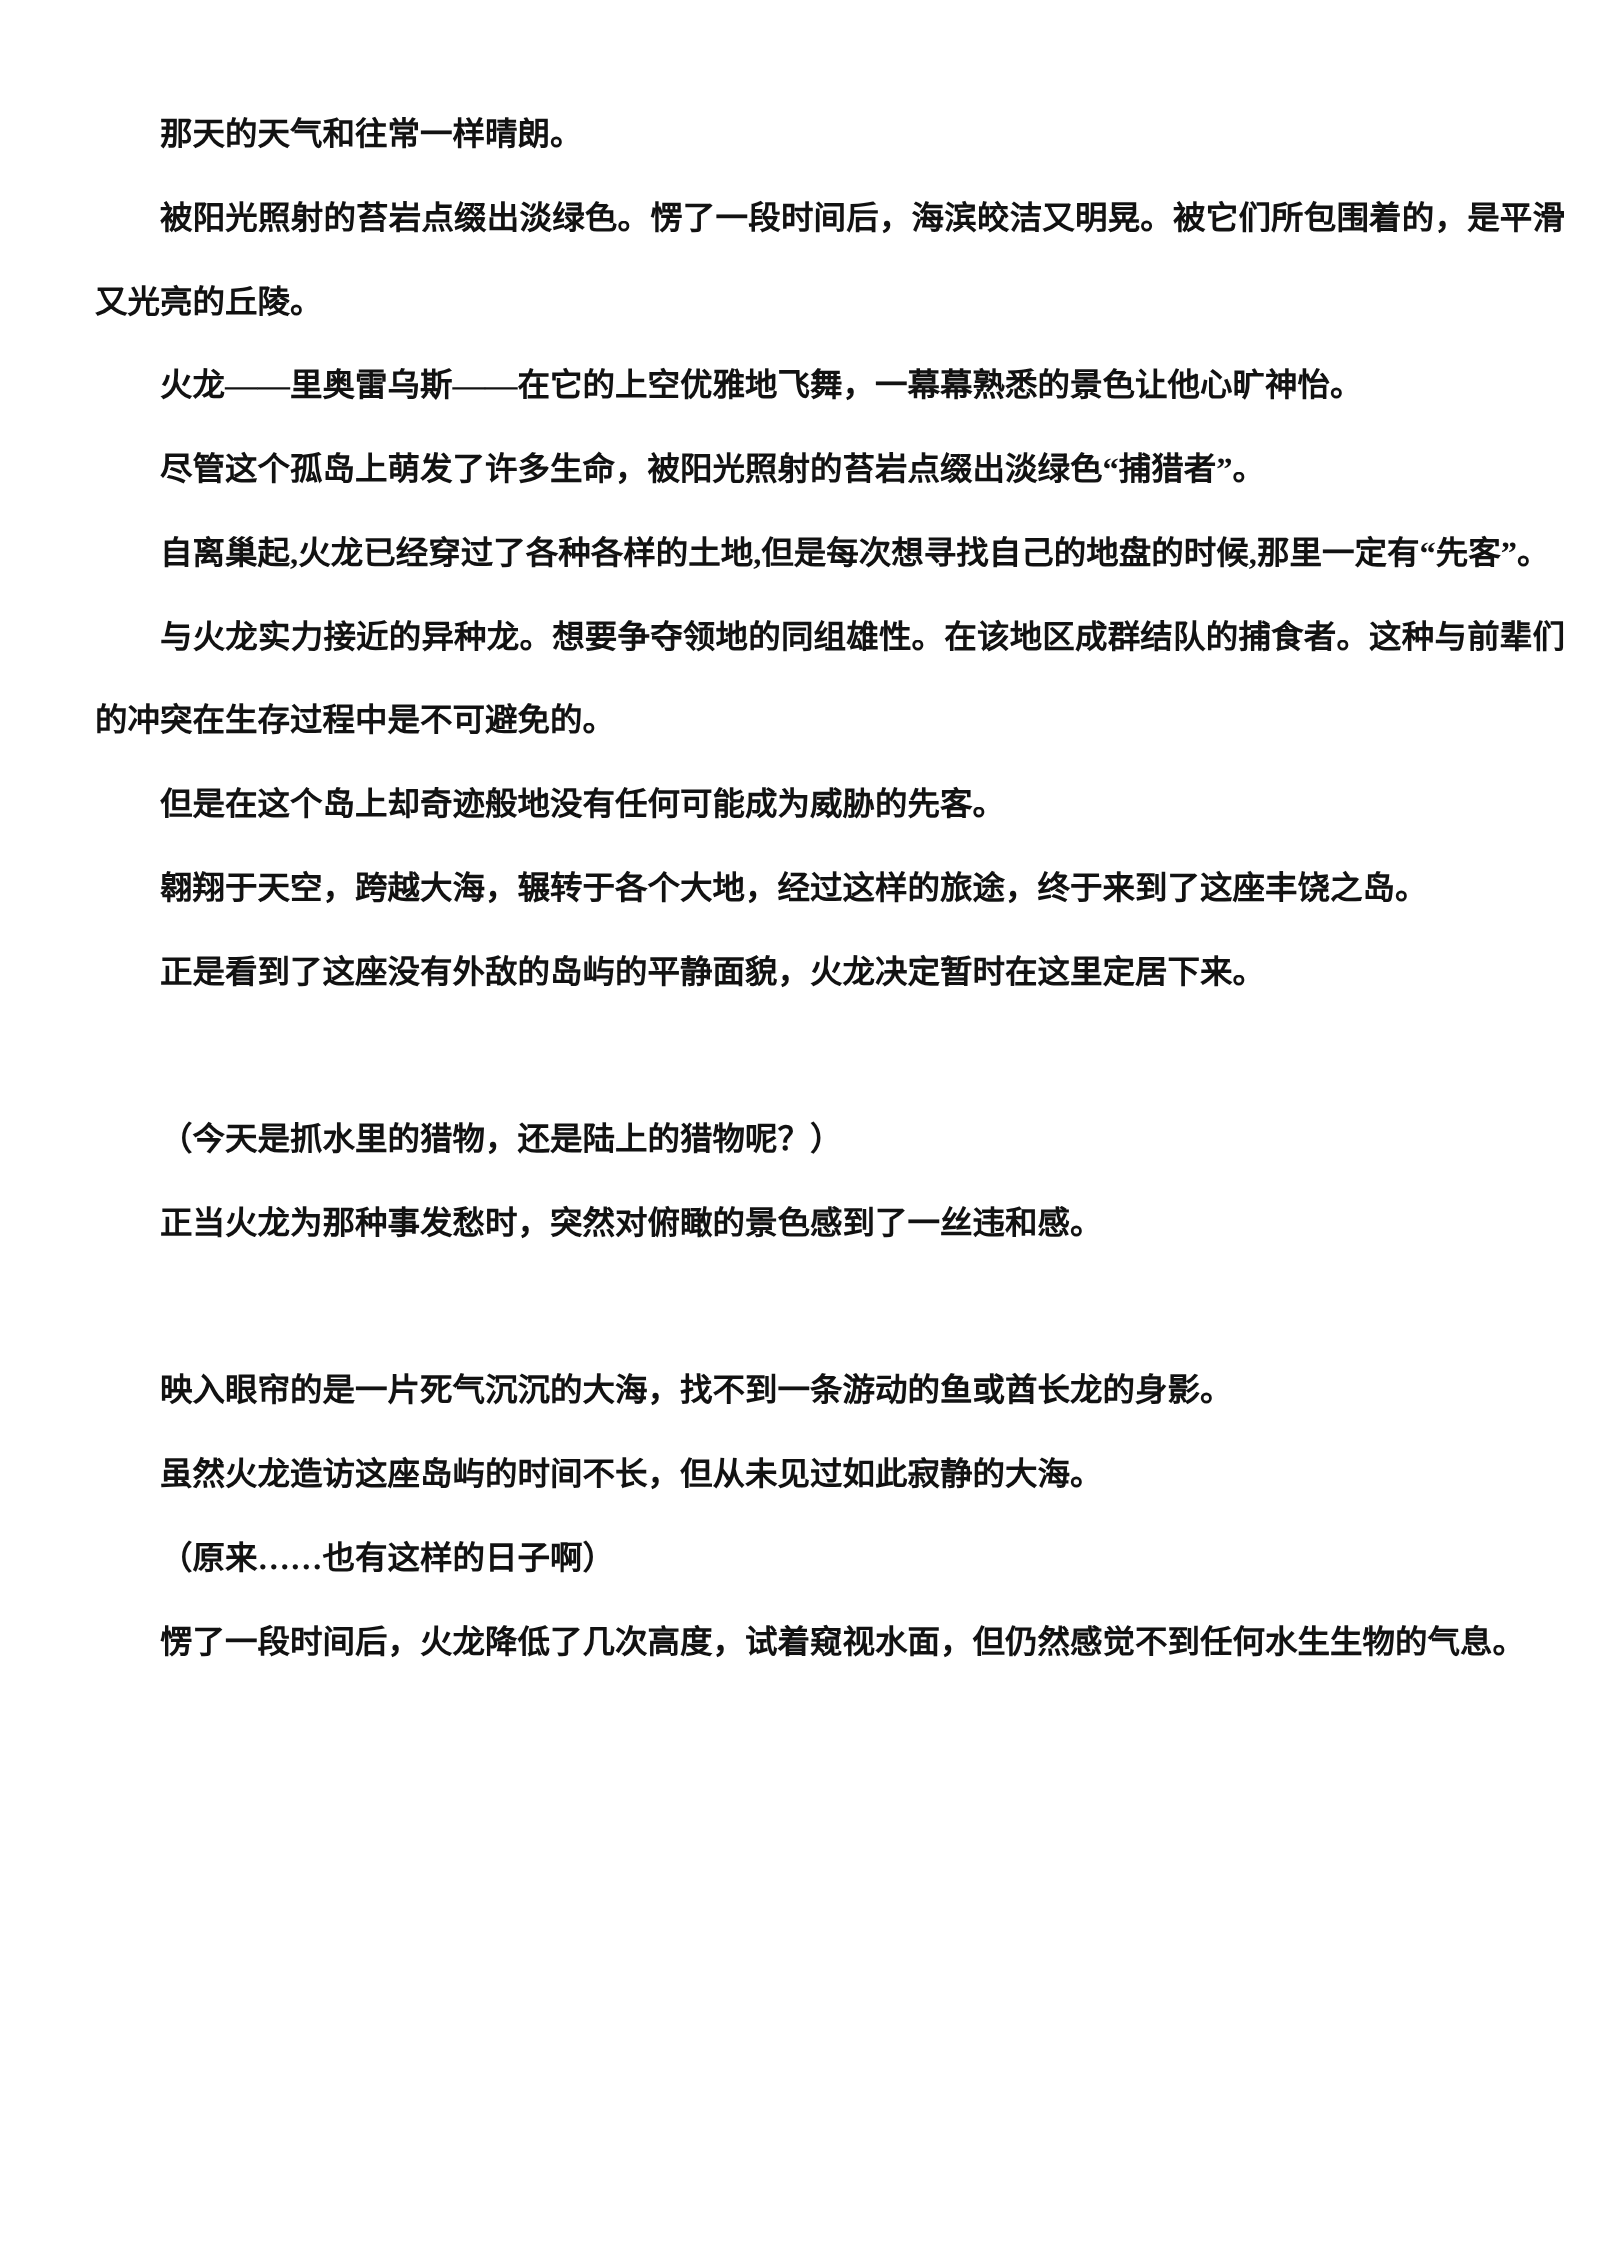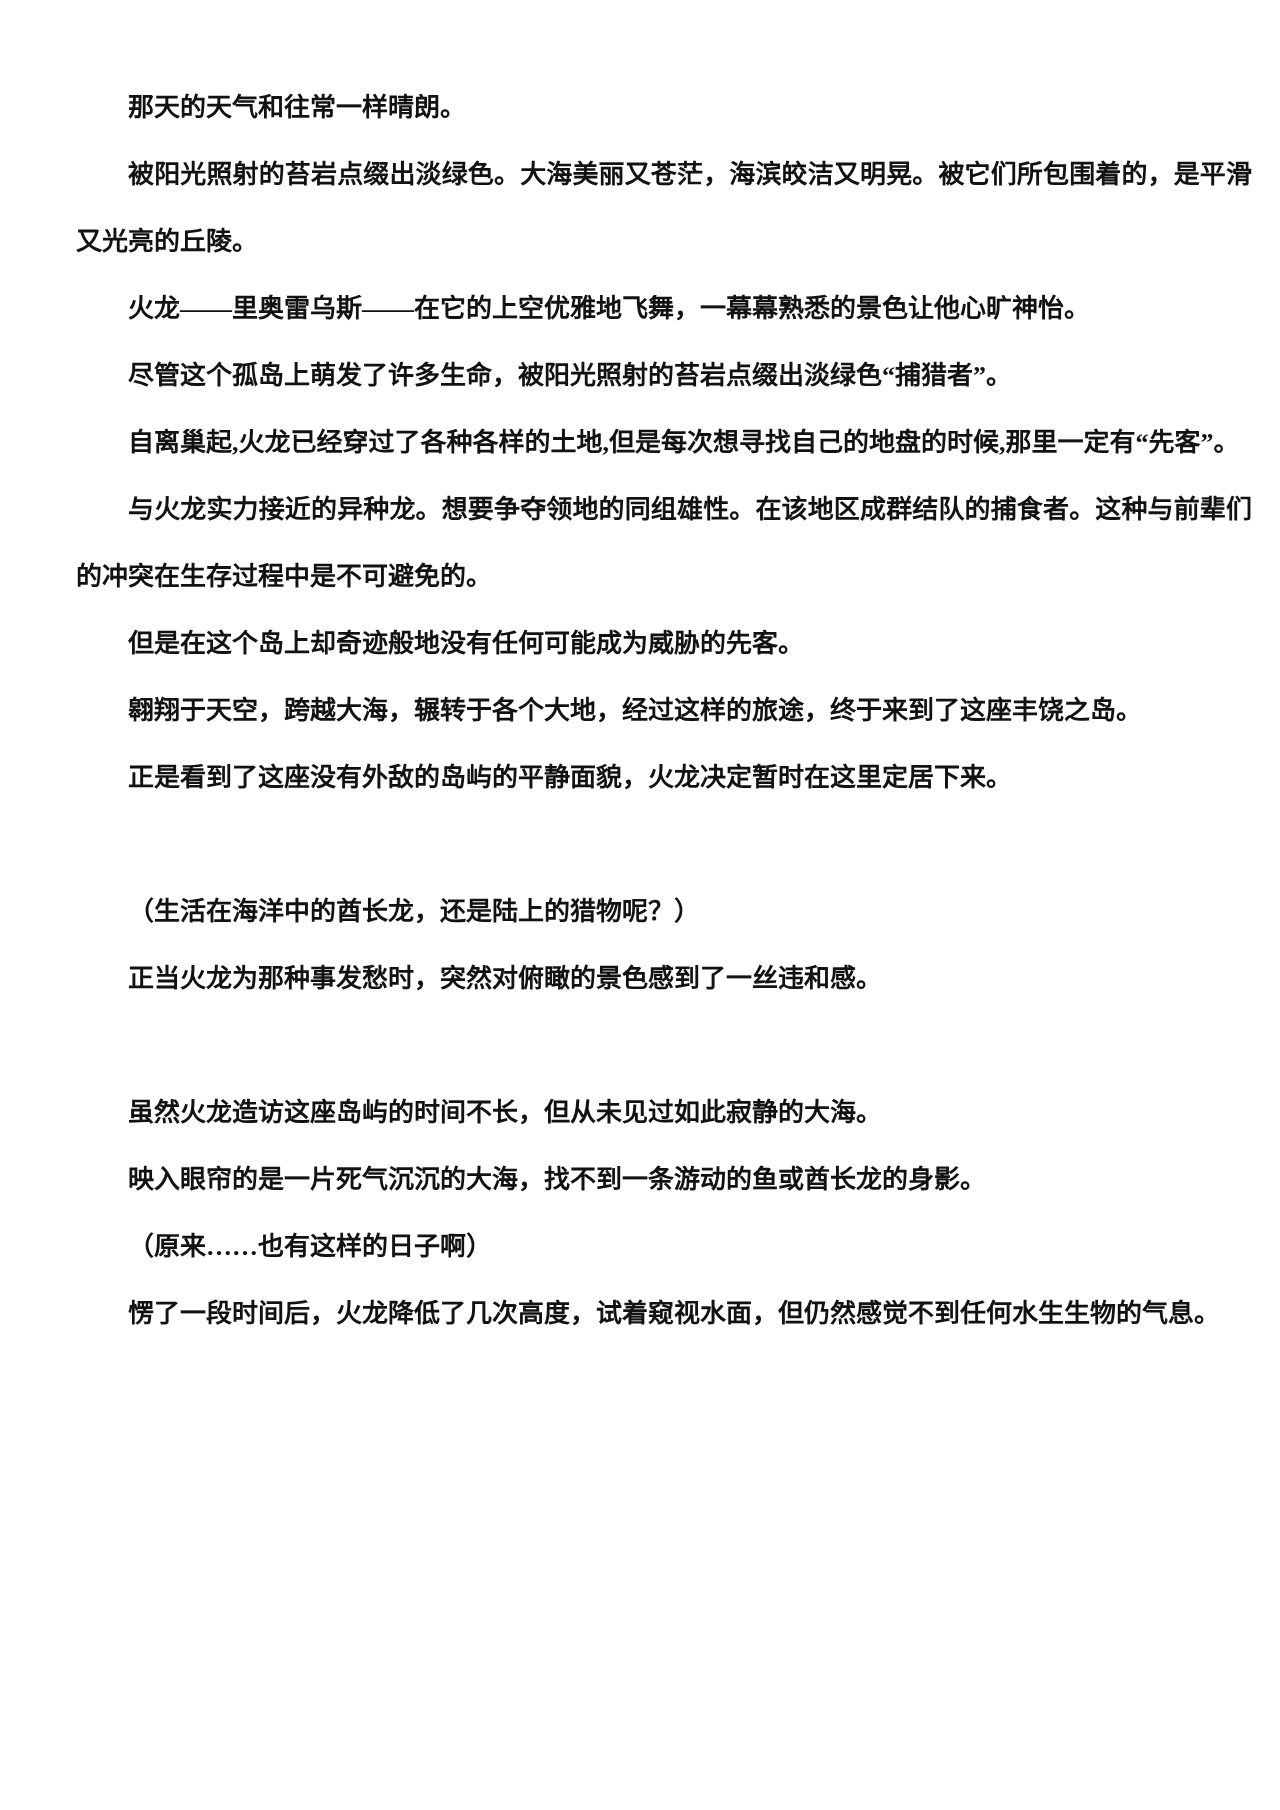--- a/index.html
+++ b/index.html
@@ -36,30 +36,30 @@
     padding: 0;
     height: 67px;
   }
 </style>
 </head>
 <body>
 
 <main class="doc">
   <div id="doc-body">
       <p class="para">那天的天气和往常一样晴朗。</p>
-      <p class="para">被阳光照射的苔岩点缀出淡绿色。大海美丽又苍茫，海滨皎洁又明晃。被它们所包围着的，是平滑又光亮的丘陵。</p>
+      <p class="para">被阳光照射的苔岩点缀出淡绿色。愣了一段时间后，海滨皎洁又明晃。被它们所包围着的，是平滑又光亮的丘陵。</p>
       <p class="para">火龙——里奥雷乌斯——在它的上空优雅地飞舞，一幕幕熟悉的景色让他心旷神怡。</p>
       <p class="para">尽管这个孤岛上萌发了许多生命，被阳光照射的苔岩点缀出淡绿色“捕猎者”。</p>
       <p class="para">自离巢起,火龙已经穿过了各种各样的土地,但是每次想寻找自己的地盘的时候,那里一定有“先客”。</p>
       <p class="para">与火龙实力接近的异种龙。想要争夺领地的同组雄性。在该地区成群结队的捕食者。这种与前辈们的冲突在生存过程中是不可避免的。</p>
       <p class="para">但是在这个岛上却奇迹般地没有任何可能成为威胁的先客。</p>
       <p class="para">翱翔于天空，跨越大海，辗转于各个大地，经过这样的旅途，终于来到了这座丰饶之岛。</p>
       <p class="para">正是看到了这座没有外敌的岛屿的平静面貌，火龙决定暂时在这里定居下来。</p>
       <p class="blank-line"></p>
-      <p class="para">（生活在海洋中的酋长龙，还是陆上的猎物呢？）</p>
+      <p class="para">（今天是抓水里的猎物，还是陆上的猎物呢？）</p>
       <p class="para">正当火龙为那种事发愁时，突然对俯瞰的景色感到了一丝违和感。</p>
       <p class="blank-line"></p>
+      <p class="para">映入眼帘的是一片死气沉沉的大海，找不到一条游动的鱼或酋长龙的身影。</p>
       <p class="para">虽然火龙造访这座岛屿的时间不长，但从未见过如此寂静的大海。</p>
-      <p class="para">映入眼帘的是一片死气沉沉的大海，找不到一条游动的鱼或酋长龙的身影。</p>
       <p class="para">（原来……也有这样的日子啊）</p>
       <p class="para">愣了一段时间后，火龙降低了几次高度，试着窥视水面，但仍然感觉不到任何水生生物的气息。</p>
     </div>
 </main>
 
 </body></html>

